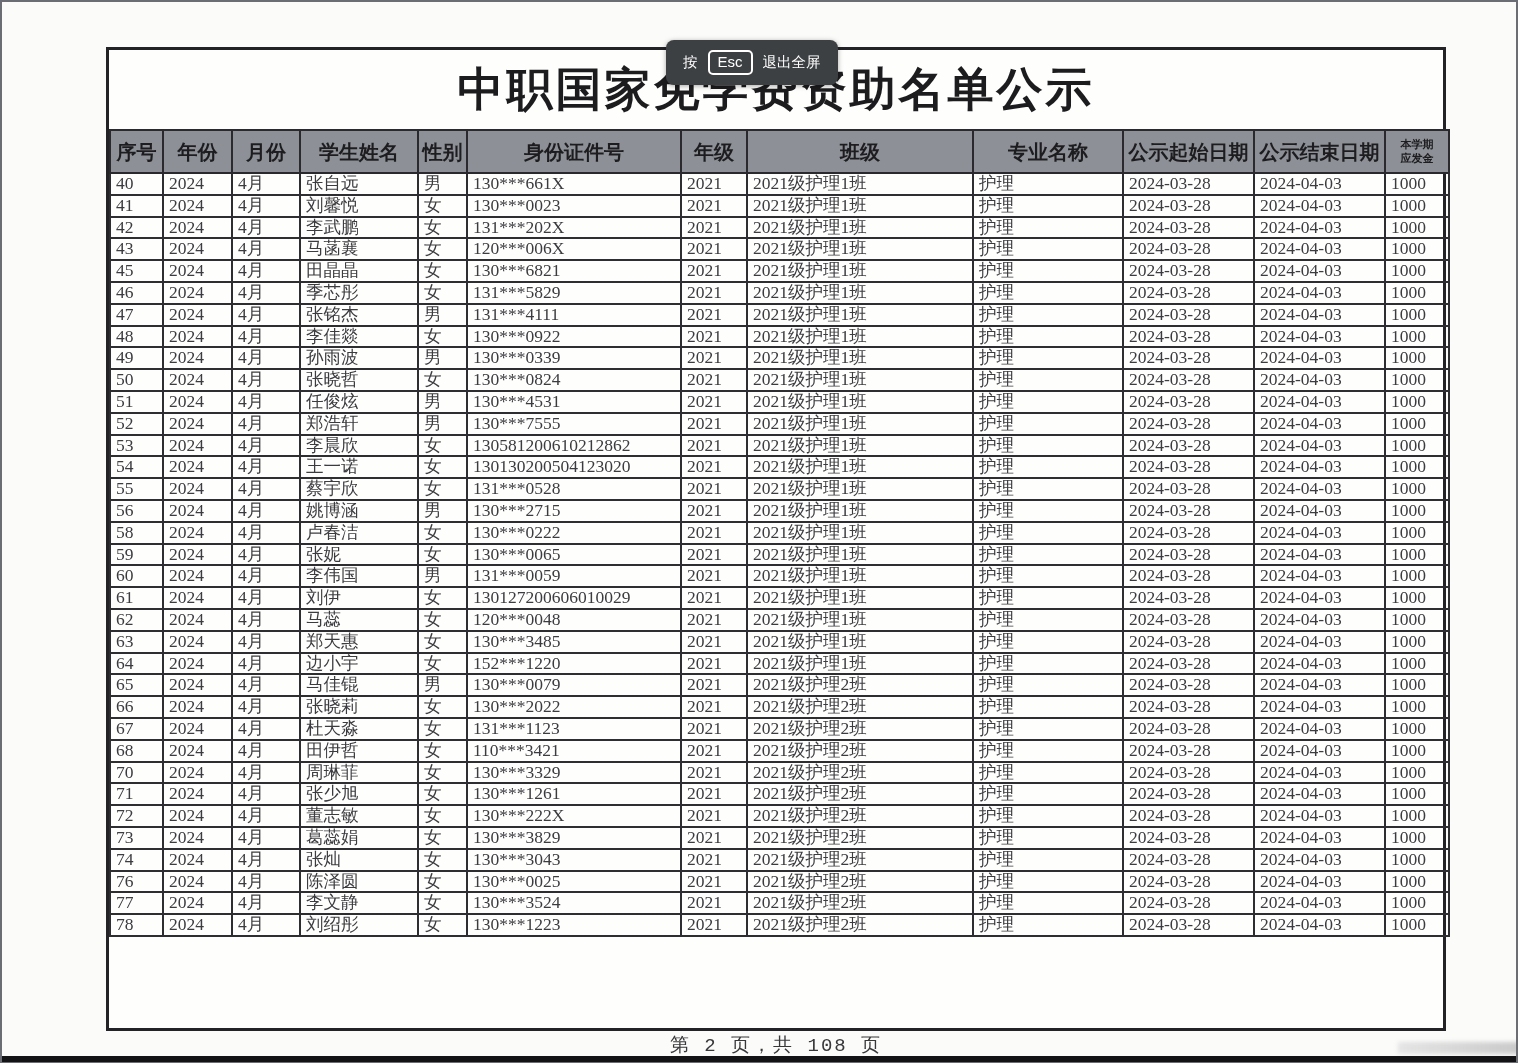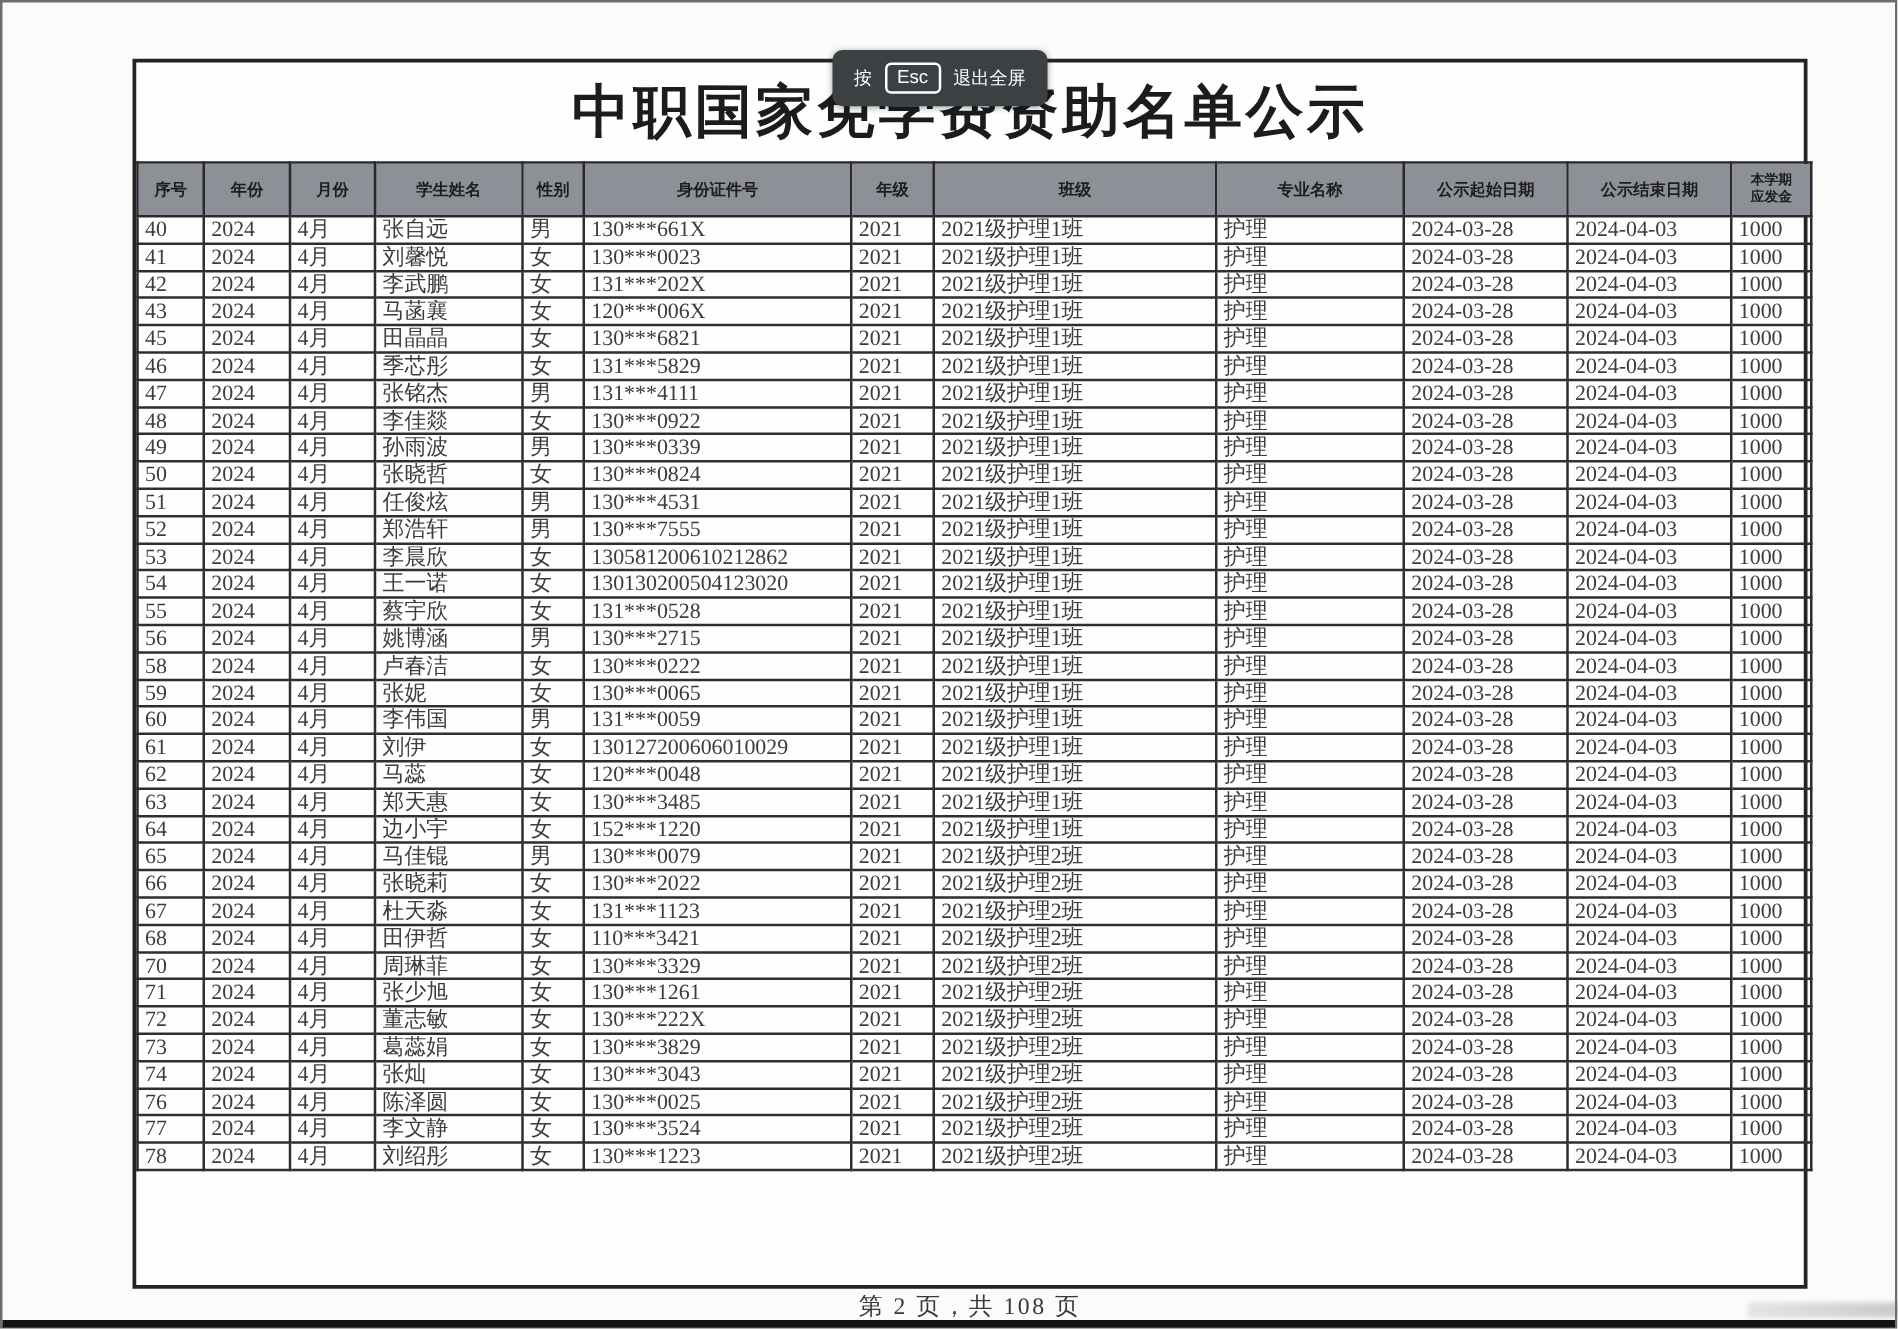--- a/index.html
+++ b/index.html
@@ -31,21 +31,21 @@
     white-space: nowrap;
   }
   table.subsidy {
     width: 100%;
     border-collapse: collapse;
     table-layout: fixed;
   }
   table.subsidy thead th {
     background: var(--header-bg, #8d9096);
     border: 2px solid #2a2a2e;
-    font-size: 13px; font-weight: bold;
+    font-size: 20px; font-weight: bold;
     color: #1d1d20;
     height: 43px;
     white-space: pre-line;
     line-height: 1.2;
     padding: 0 1px;
     overflow: hidden;
   }
   table.subsidy thead th.small-header { font-size: 11px; }
   table.subsidy tbody td {
     border: 2px solid var(--grid-color, #2e2e32);
@@ -59,20 +59,21 @@
   }
   .doc-footer {
     position: absolute;
     left: 104px; top: 1030px;
     width: 1340px;
     text-align: center;
     font-size: 19px;
     color: #38383b;
     letter-spacing: 2px;
     white-space: nowrap;
+    font-family: Liberation Mono, monospace;
   }
   
   .toast {
     position: absolute;
     left: 664px; top: 38px;
     height: 45px;
     padding: 0 17px;
     background: var(--toast-bg, #3d4043);
     border-radius: 8px;
     display: flex; align-items: center; gap: 10px;

